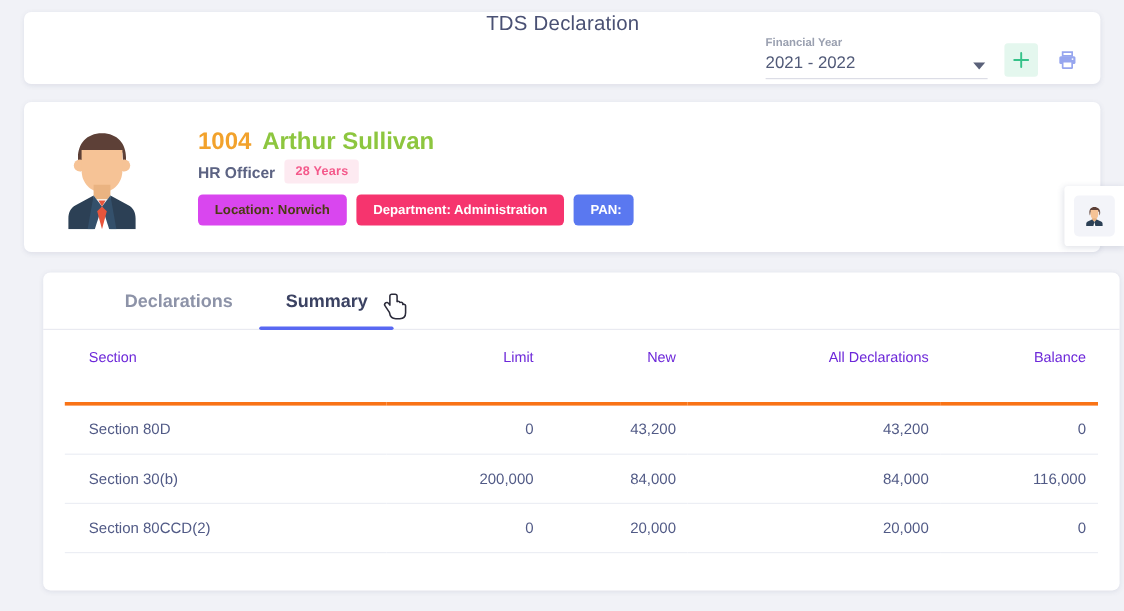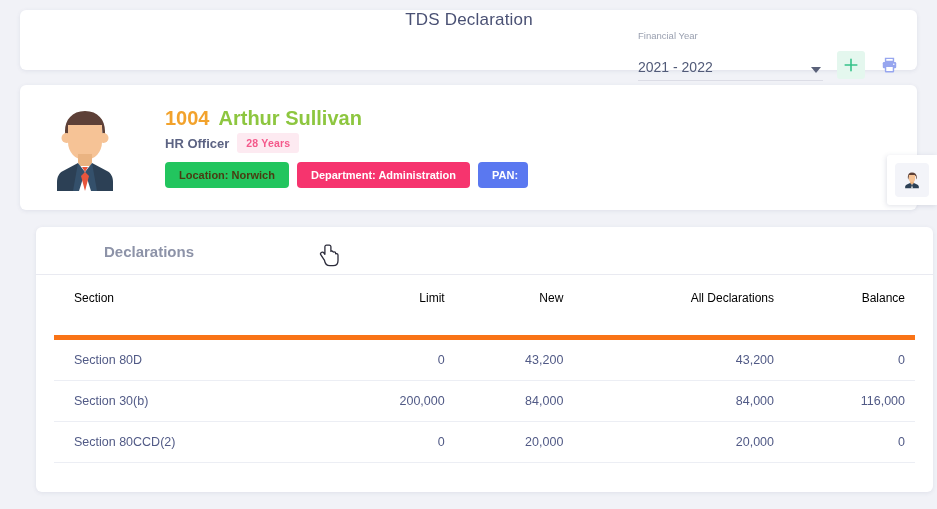--- a/index.html
+++ b/index.html
@@ -49,21 +49,22 @@
     position: relative;
     width: 185px;
     padding-bottom: 3px;
     border-bottom: 1px solid #dcdde6;
     margin-right: 14px;
   }
   .fy-label {
     font-size: 9.5px;
     color: #9aa0b0;
     line-height: 12px;
-    margin-bottom: 16px;
+    margin-bottom: 1px;
+    font-weight: bold;
   }
   .fy-value {
     font-size: 14px;
     color: #515a78;
     line-height: 19px;
   }
   .fy-caret {
     position: absolute;
     right: 2px;
     bottom: 7px;
@@ -148,21 +149,21 @@
     letter-spacing: .2px;
   }
   .tag-row { display: flex; gap: 8px; }
   .tag {
     font-size: 11px;
     font-weight: 600;
     padding: 7px 14px;
     border-radius: 4px;
     white-space: nowrap;
   }
-  .tag-location { background: #22c55e; color: #4a3c12; }
+  .tag-location { background: #d946ef; color: #4a3c12; }
   .tag-department { background: #f6346e; color: #ffffff; }
   .tag-pan { background: #5a78f0; color: #ffffff; padding-right: 10px; }
 
   
   .side-widget {
     position: absolute;
     right: 0px;
     top: 155px;
     width: 50px;
     height: 50px;
@@ -215,23 +216,23 @@
     background: #5968f2;
     border-radius: 2px;
   }
 
   
   .table-wrap { padding: 0 18px; }
   table { width: 100%; border-collapse: collapse; }
   thead th {
     font-size: 12px;
     font-weight: 400;
-    color: #000000;
+    color: #6d28d9;
     padding: 16px 10px 30px 10px;
-    border-bottom: 5px solid #f97316;
+    border-bottom: 3px solid #f97316;
     text-align: right;
     white-space: nowrap;
   }
   thead th.col-section { text-align: left; padding-left: 20px; }
   tbody td {
     font-size: 12.5px;
     color: #515a86;
     padding: 13px 10px 13px 10px;
     border-bottom: 1px solid #eceef4;
     text-align: right;
@@ -336,20 +337,21 @@
       <path d="M9.7 15.6L12 18l2.3-2.4 4.4 2c1 .5 1.5 1.5 1.5 2.6V22H3.8v-1.8c0-1.1.5-2.1 1.5-2.6z" fill="#2c4055"></path>
       <path d="M12 18l-1 4h2z" fill="#ffffff"></path>
     </svg>
   </div>
 </div>
 
 <div class="card content-card">
 
   <div class="tabs">
     <div class="tab">Declarations</div>
+    <div class="tab active">Summary</div>
   </div>
 
   <div class="table-wrap">
     <table>
       <thead>
         <tr>
           <th class="col-section">Section</th>
           <th>Limit</th>
           <th>New</th>
           <th>All Declarations</th>

